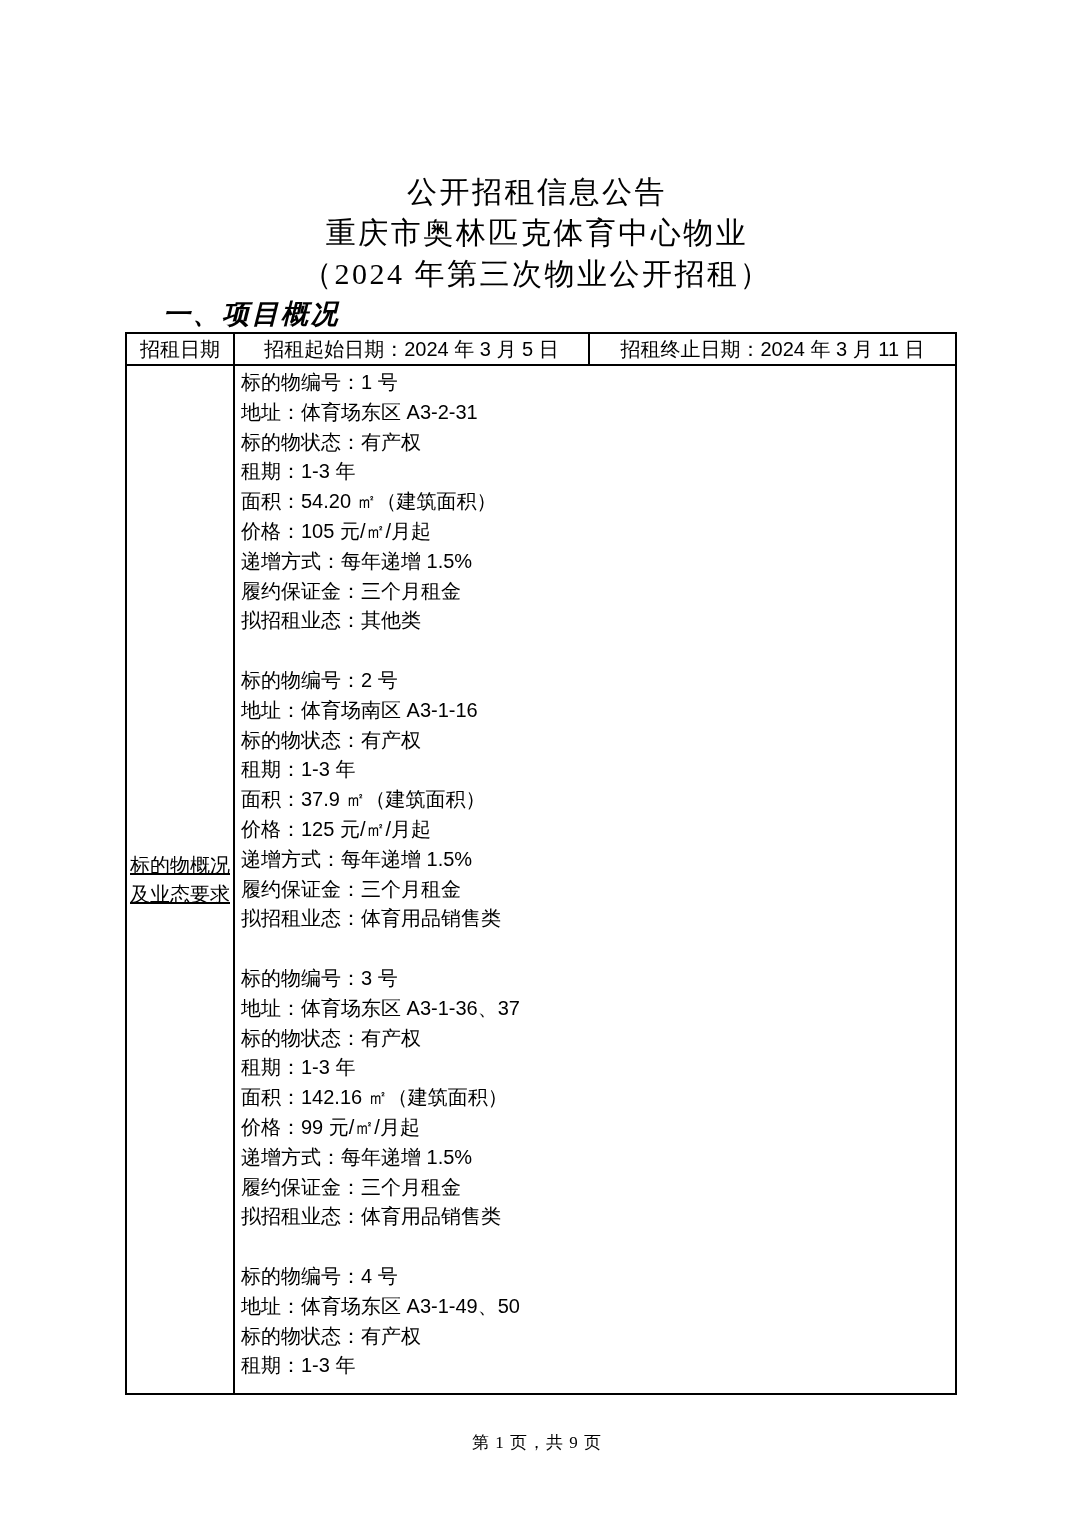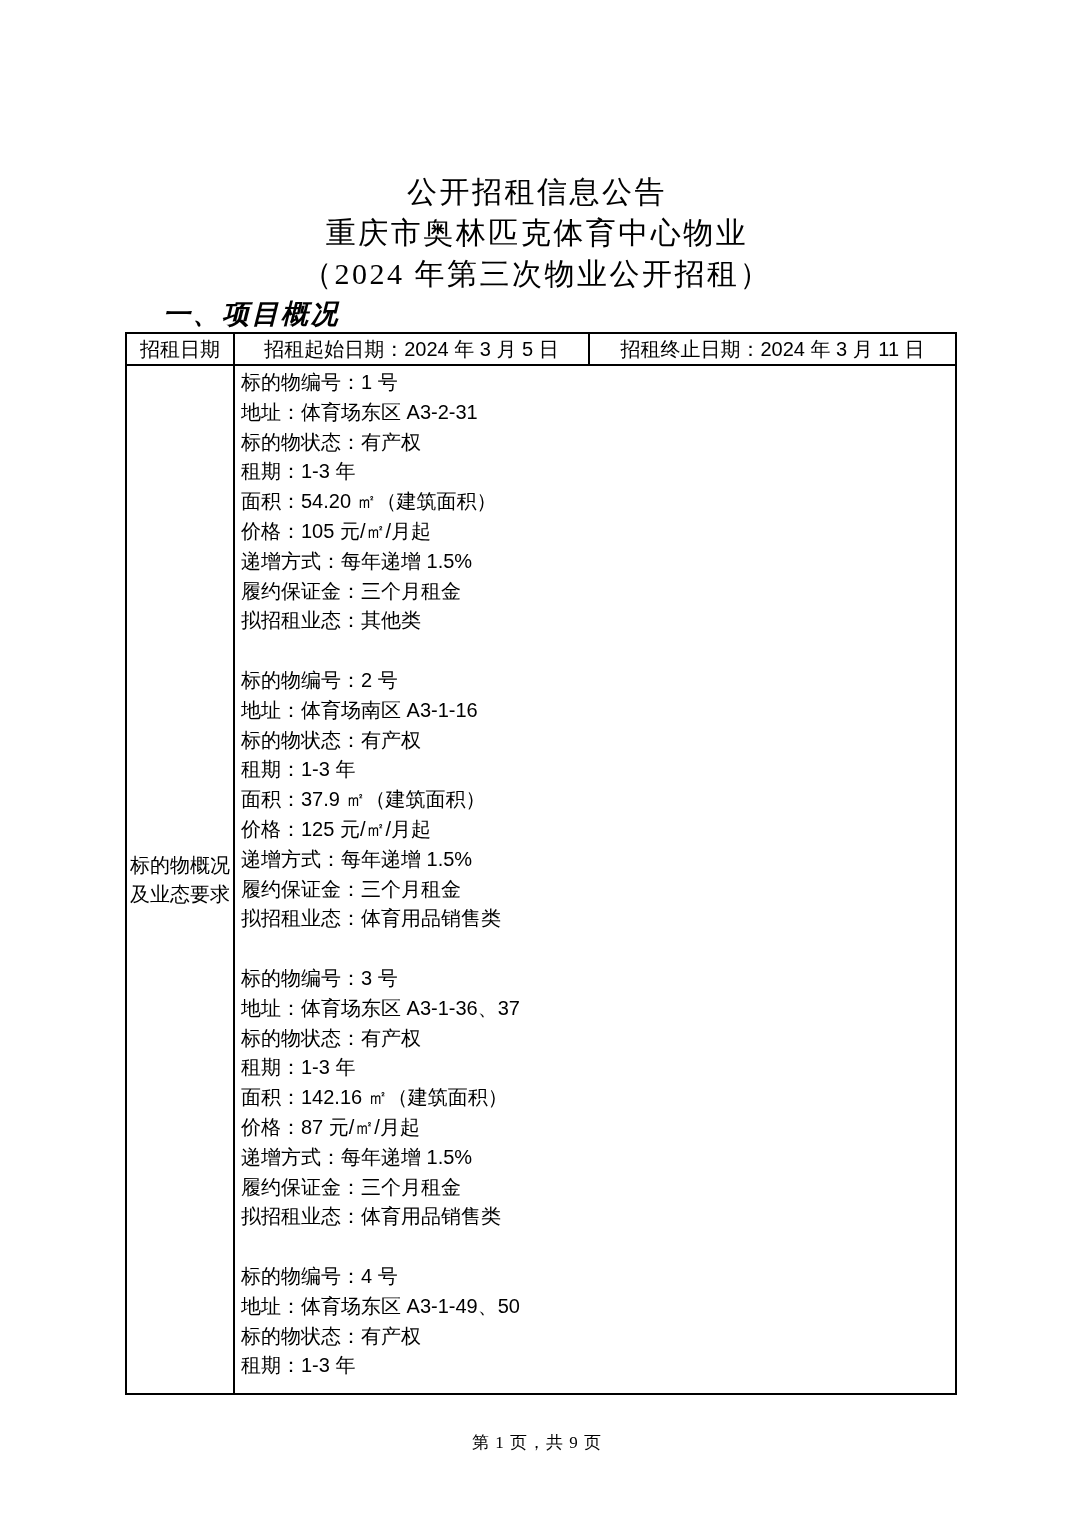--- a/index.html
+++ b/index.html
@@ -52,20 +52,21 @@
   tr.header-row td {
     height: 30px;
     padding: 0 12px;
     white-space: nowrap;
     overflow: hidden;
     text-align: center;
   }
   td.body-label {
     padding: 12px 3px;
     line-height: 29px;
+    text-decoration: underline;
   }
   td.body-label .label-line-spread {
     text-align: justify;
     text-align-last: justify;
   }
   td.body-label .label-line-plain {
     text-align: right;
   }
   td.details {
     vertical-align: top;
@@ -134,21 +135,21 @@
             <div class="line">价格：125 元/㎡/月起</div>
             <div class="line">递增方式：每年递增 1.5%</div>
             <div class="line">履约保证金：三个月租金</div>
             <div class="line">拟招租业态：体育用品销售类</div>
             <div class="line">&nbsp;</div>
             <div class="line">标的物编号：3 号</div>
             <div class="line">地址：体育场东区 A3-1-36、37</div>
             <div class="line">标的物状态：有产权</div>
             <div class="line">租期：1-3 年</div>
             <div class="line">面积：142.16 ㎡（建筑面积）</div>
-            <div class="line">价格：87 元/㎡/月起</div>
+            <div class="line">价格：99 元/㎡/月起</div>
             <div class="line">递增方式：每年递增 1.5%</div>
             <div class="line">履约保证金：三个月租金</div>
             <div class="line">拟招租业态：体育用品销售类</div>
             <div class="line">&nbsp;</div>
             <div class="line">标的物编号：4 号</div>
             <div class="line">地址：体育场东区 A3-1-49、50</div>
             <div class="line">标的物状态：有产权</div>
             <div class="line">租期：1-3 年</div>
           </td>
       </tr>

